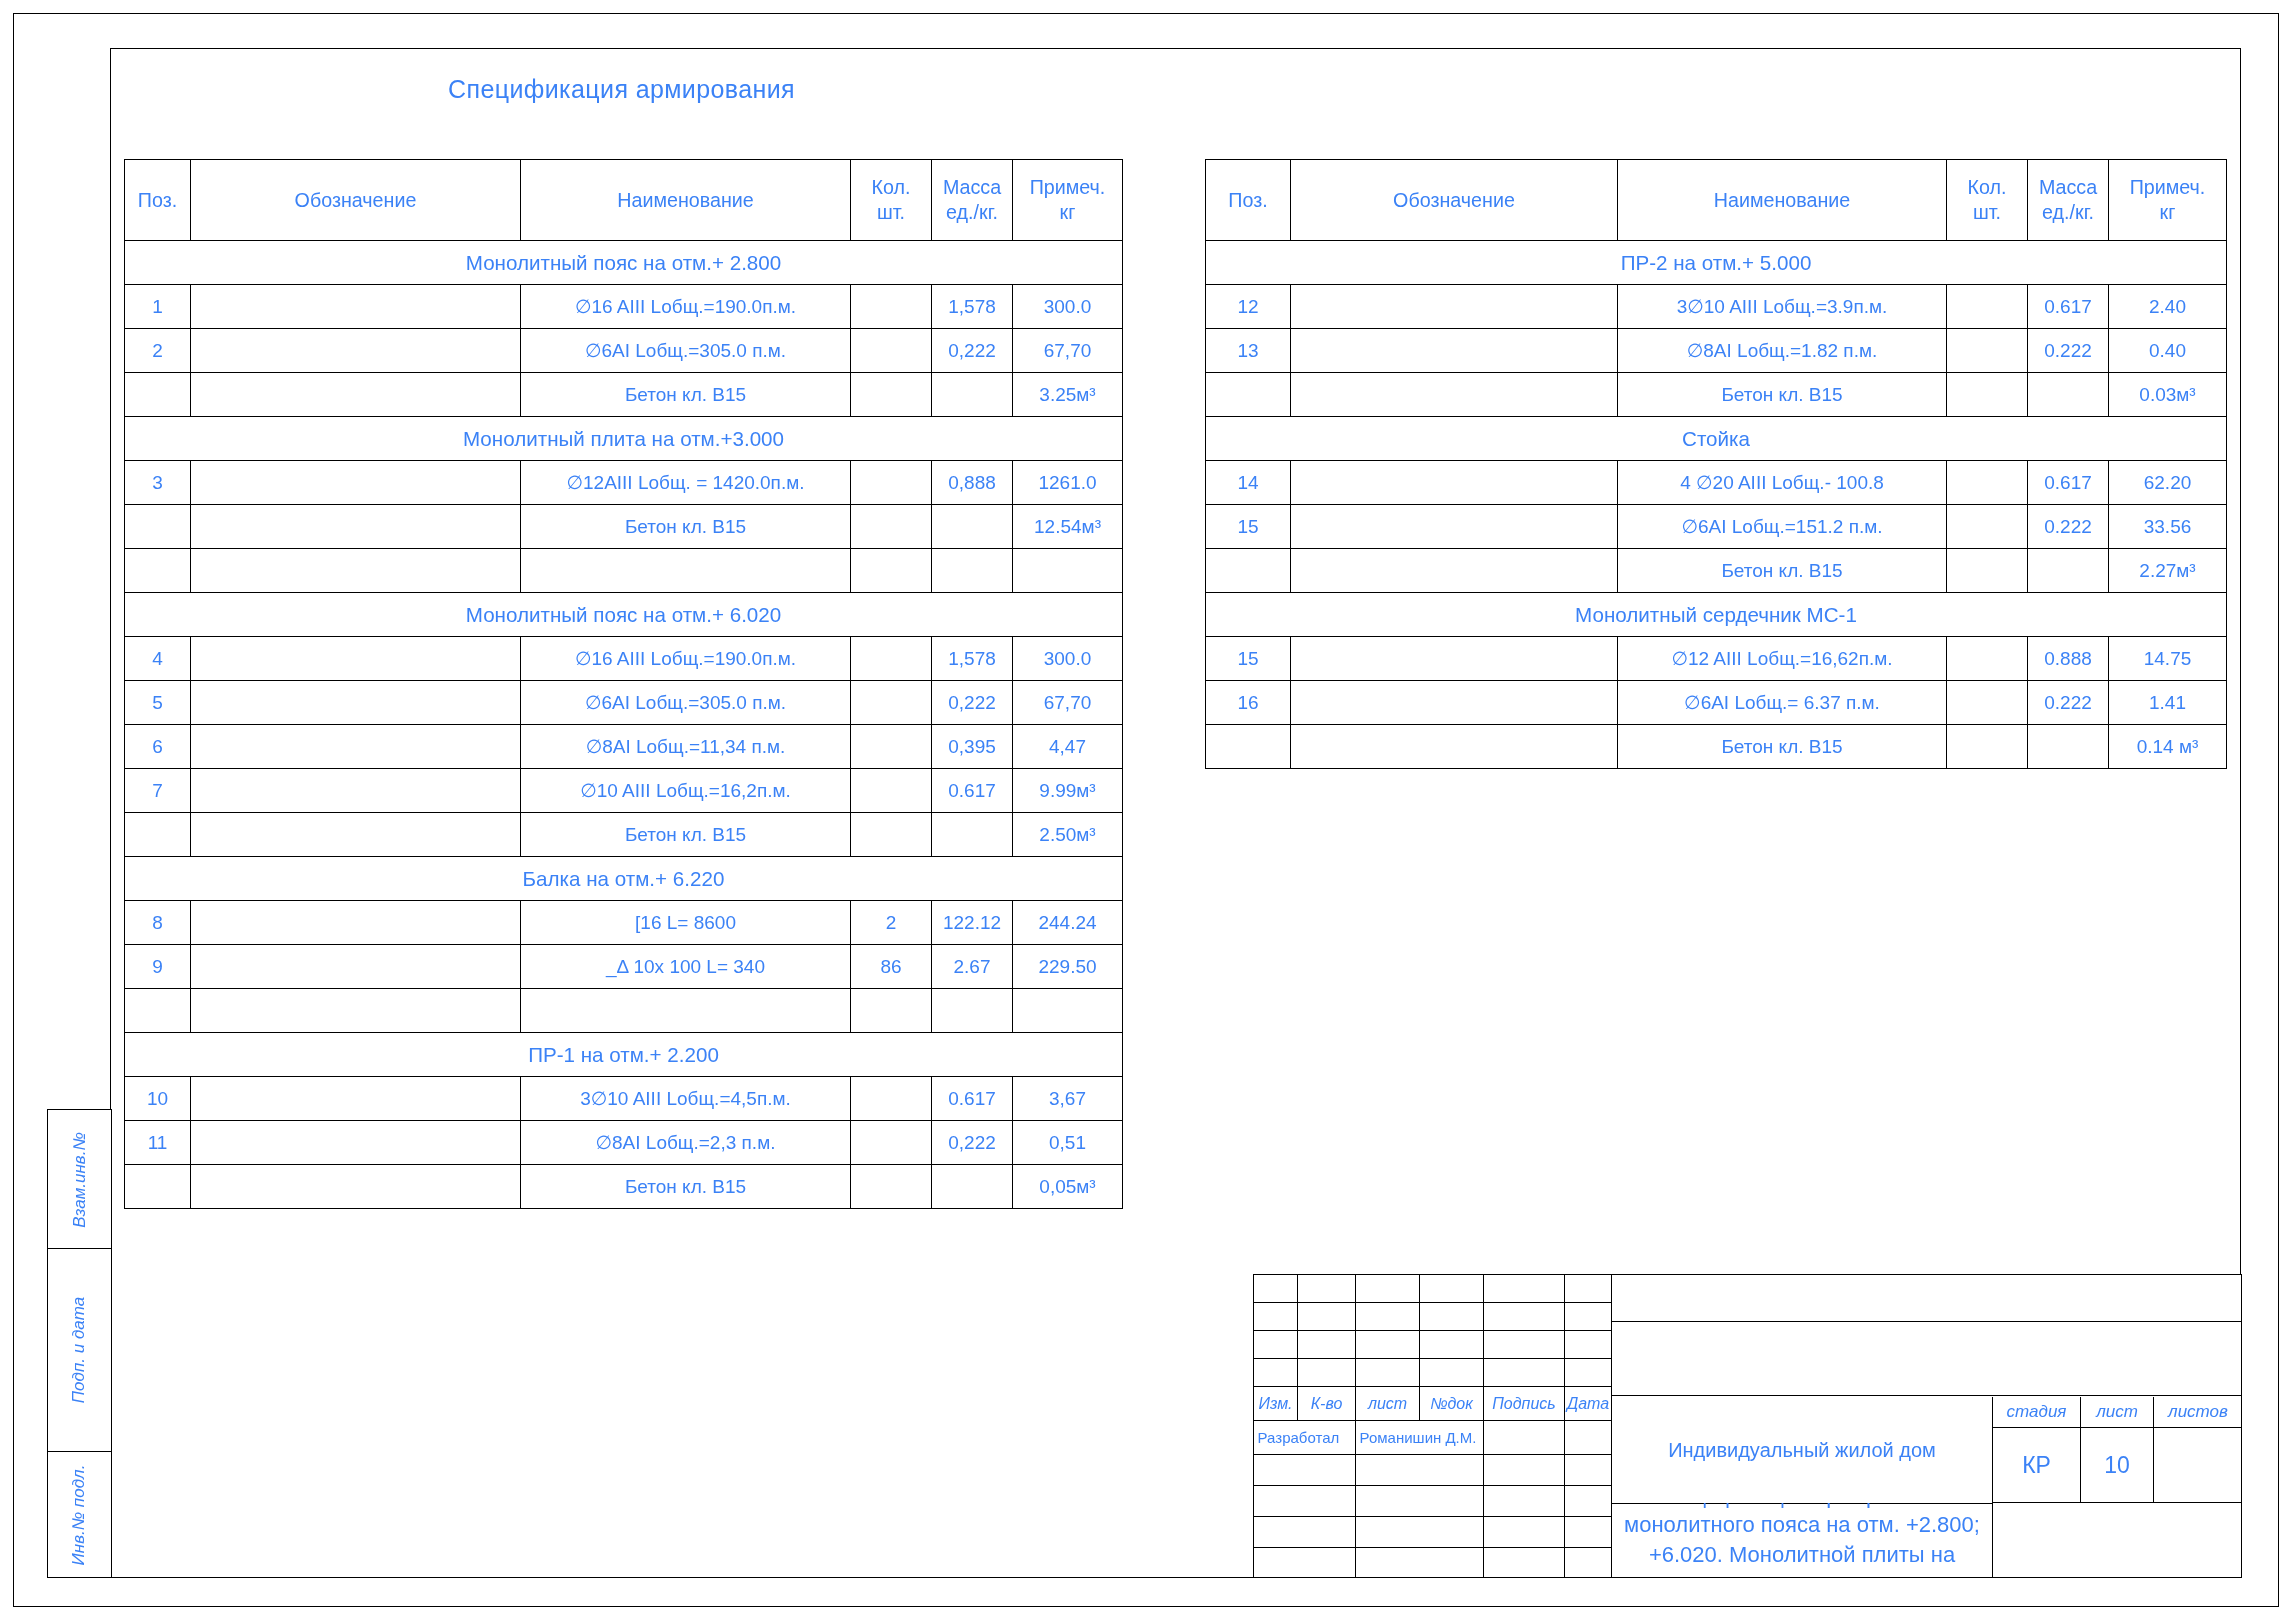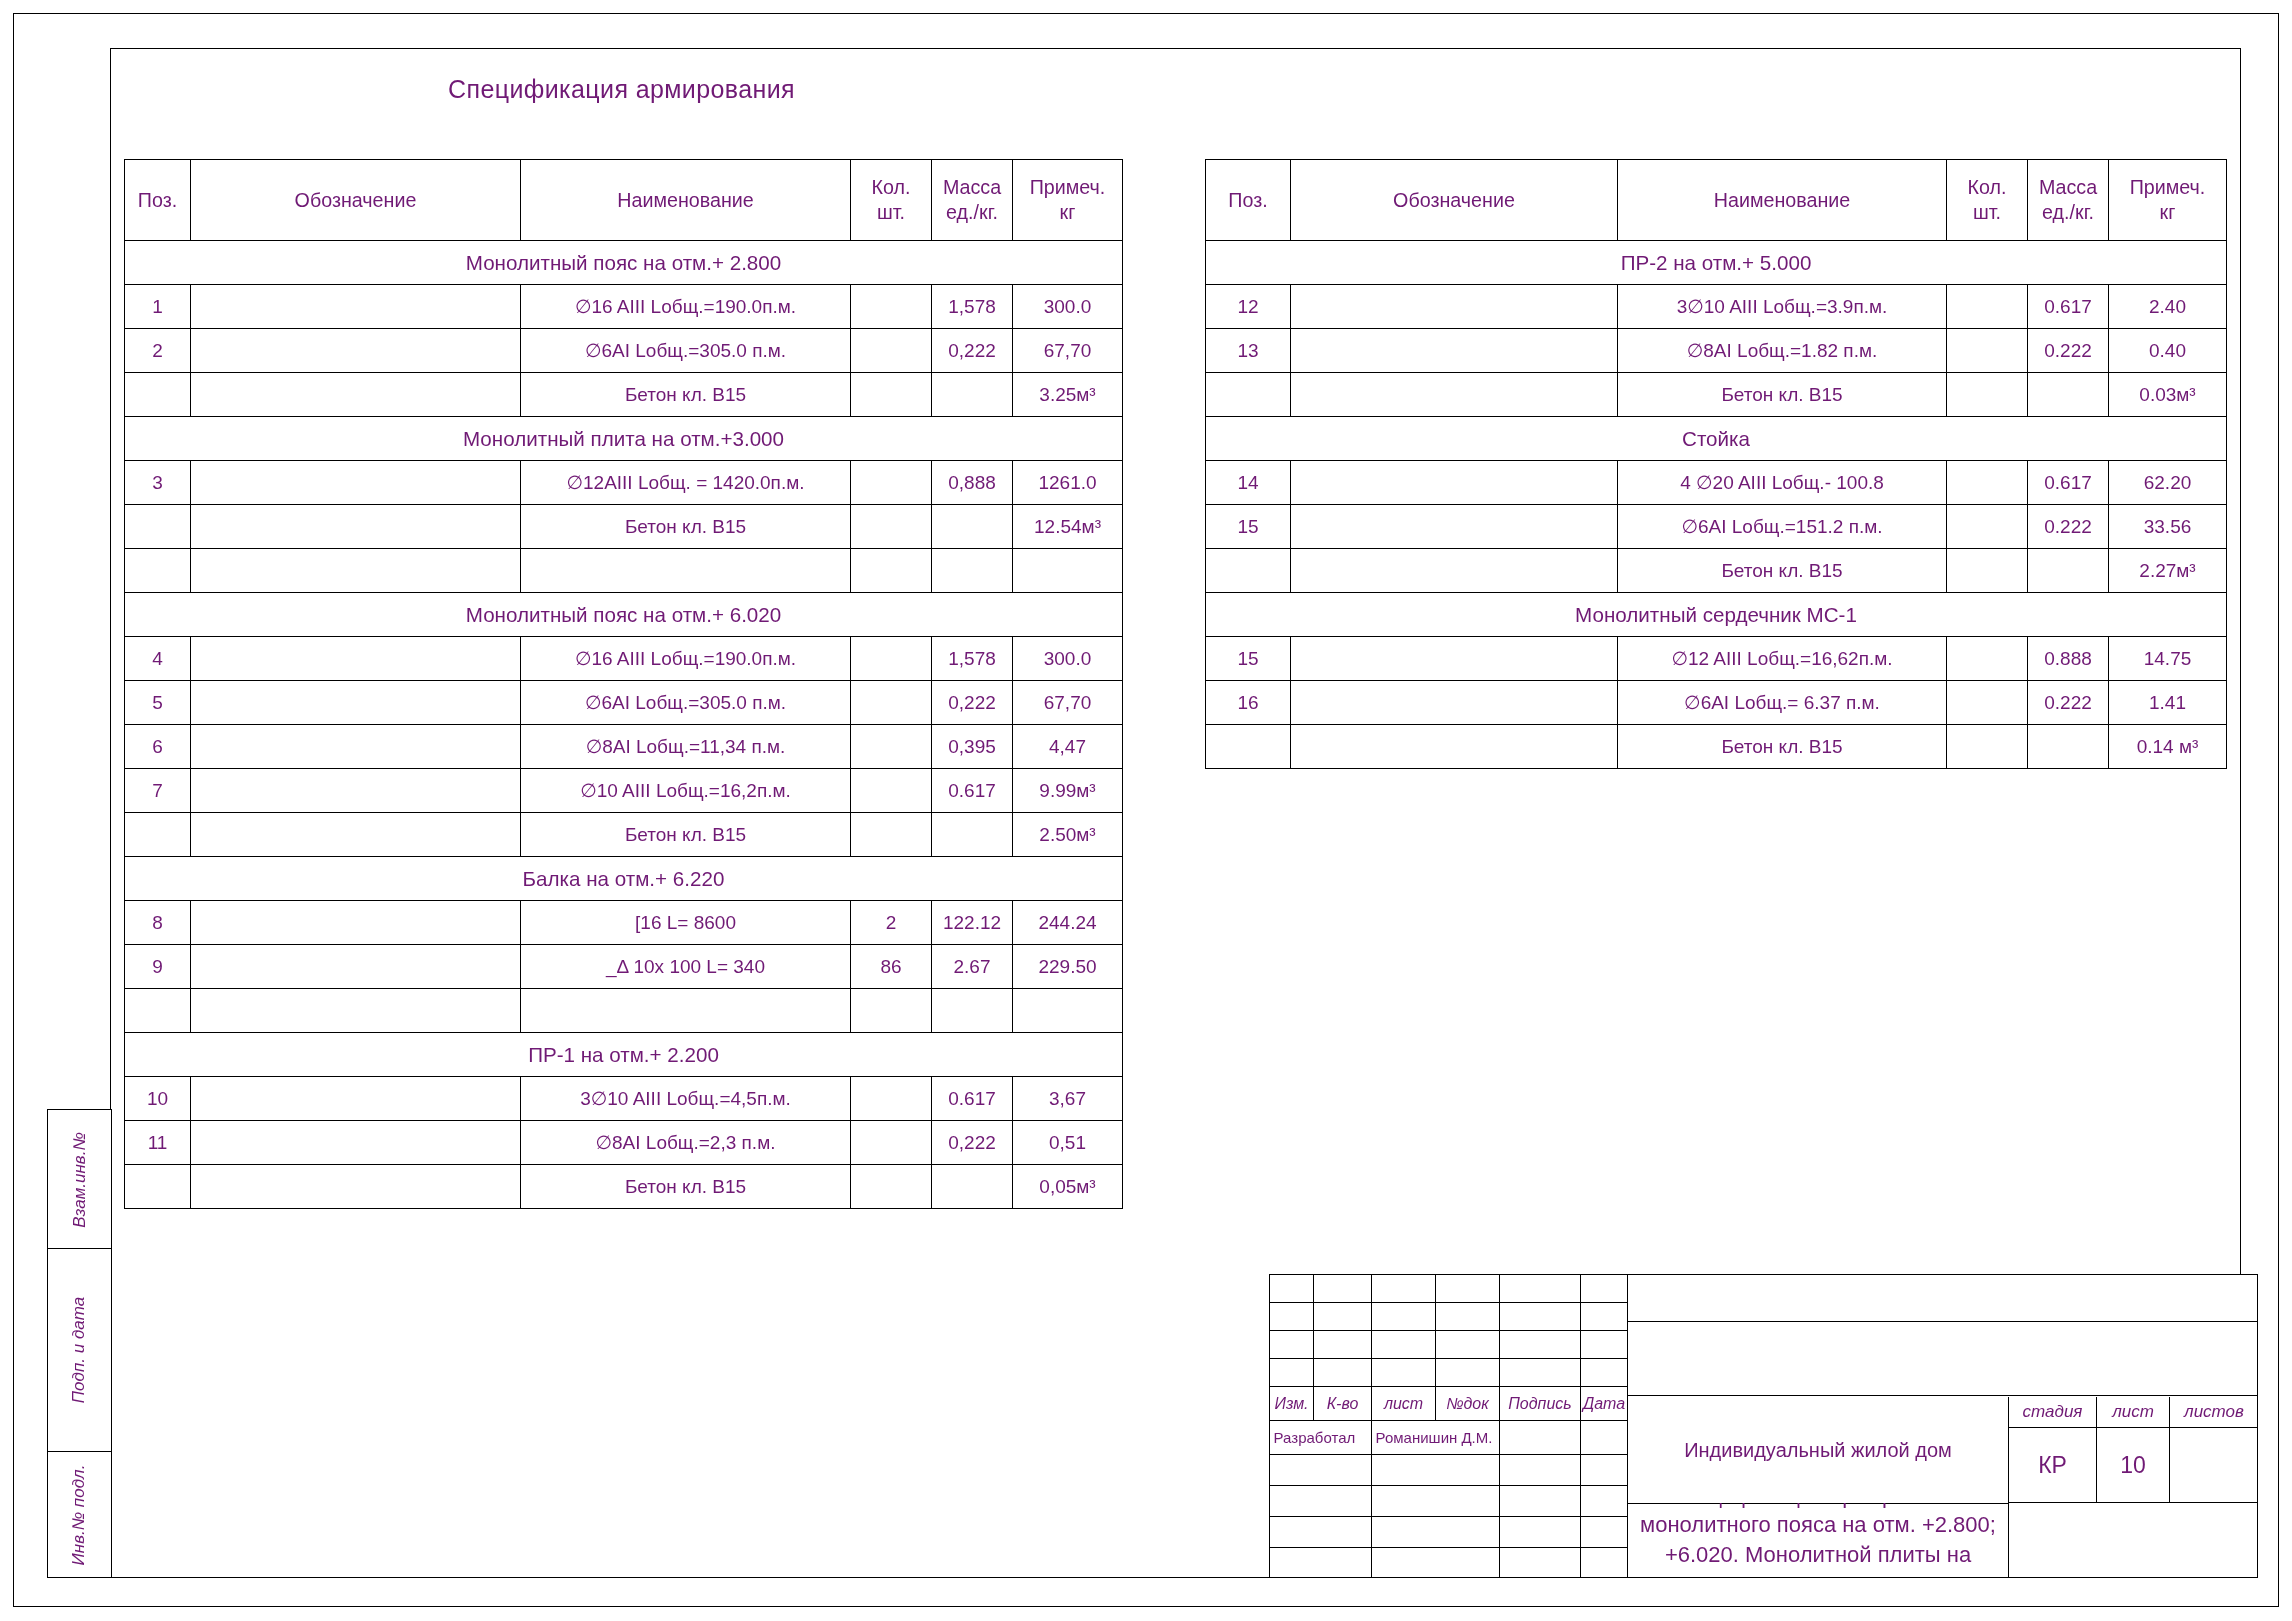--- a/index.html
+++ b/index.html
@@ -2,21 +2,21 @@
 <html style="font-size:14.3px"><head>
 <meta charset="utf-8">
 <style>
   * { box-sizing: border-box; }
   html, body { margin: 0; padding: 0; background: #ffffff; }
   .sheet {
     position: relative;
     width: 2293px; height: 1621px;
     background: #ffffff;
     font-family: "Liberation Sans", sans-serif;
-    color: #701a75;
+    color: #3b82f6;
     overflow: hidden;
   }
   .outer-border {
     position: absolute; left: 12.5px; top: 12.5px;
     width: 2266px; height: 1594px;
     border: 1.8px solid #000;
   }
   .frame {
     position: absolute; left: 110px; top: 48px;
     width: 2131px; height: 1530px;
@@ -62,21 +62,21 @@
   .margin-box span {
     transform: rotate(-90deg);
     white-space: nowrap;
     font-style: italic;
     font-size: 17px;
   }
 
   
   .titleblock {
     position: absolute; left: 1253px; top: 1274px;
-    width: 989px; height: 304px; background: #fff; margin-left: 16px;
+    width: 989px; height: 304px; background: #fff;
   }
   .tb-outline {
     position: absolute; inset: 0;
     border: 1.8px solid #000;
     pointer-events: none; z-index: 5;
   }
   table.tb-grid {
     position: absolute; left: 0; top: 0;
     width: 359px; height: 304px;
     border-collapse: collapse; table-layout: fixed;

